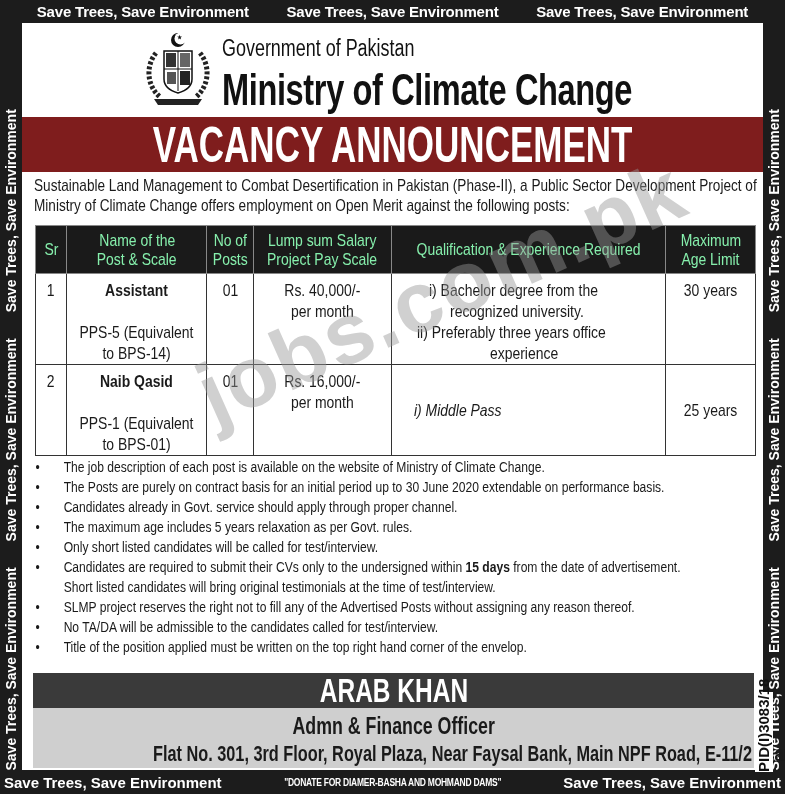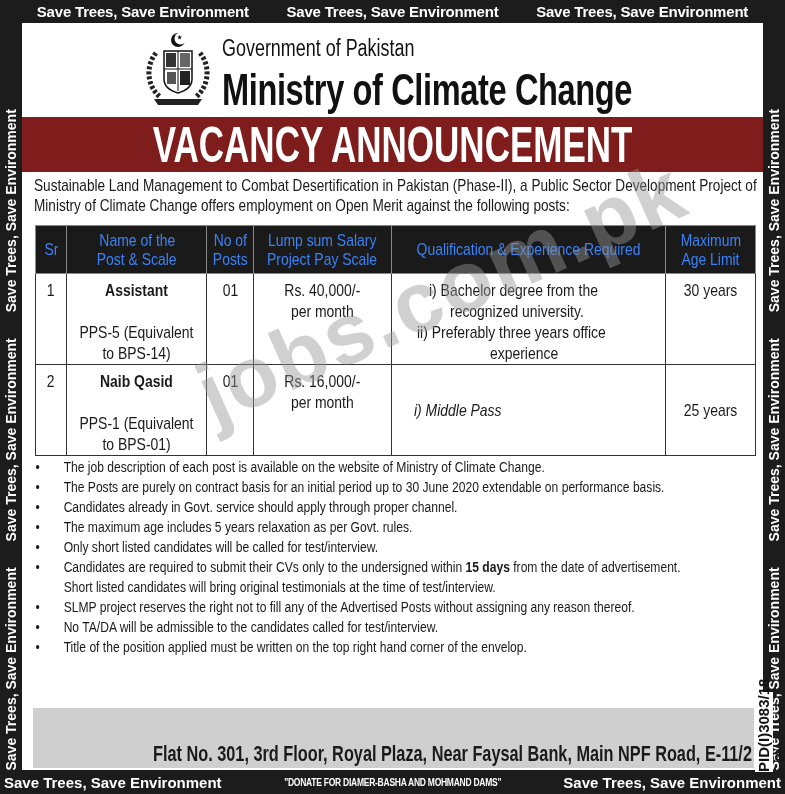--- a/index.html
+++ b/index.html
@@ -36,21 +36,21 @@
 
   
   .vacancy-band { position: absolute; left: 0; top: 94px; width: 741px; height: 55px; background: #7f1d1d; display: flex; align-items: center; justify-content: center; }
   .vacancy-band span { color: #fff; font-size: 50px; font-weight: bold; transform: scaleX(0.70); white-space: nowrap; letter-spacing: 0px; }
 
   .intro { position: absolute; left: 12px; top: 153px; width: 725px; font-size: 17px; line-height: 20px; transform: scaleX(0.80); transform-origin: left top; width: 905px; color: #1a1a1a; }
 
   
   .vac-table { position: absolute; left: 13px; top: 202px; width: 721px; border-collapse: collapse; font-size: 17px; }
   .vac-table th, .vac-table td { border: 1px solid #333; }
-  .vac-table thead th { background: #1a1a1a; color: #3b82f6; font-weight: normal; height: 48px; line-height: 19px; text-align: center; vertical-align: middle; border-color: #888; }
+  .vac-table thead th { background: #1a1a1a; color: #86efac; font-weight: normal; height: 48px; line-height: 19px; text-align: center; vertical-align: middle; border-color: #888; }
   .narrow { display: inline-block; transform: scaleX(0.82); white-space: nowrap; }
   .vac-table td { vertical-align: top; text-align: center; padding-top: 6px; line-height: 21px; height: 86px; }
   .vac-table tr.r2 td { height: 86px; }
   .vac-table td.qual { text-align: center; padding-left: 6px; }
   .vac-table td.qual.mid { vertical-align: middle; padding-top: 0; text-align: left; padding-left: 22px; font-style: italic; }
   .vac-table td.age { vertical-align: top; text-decoration: underline; }
   .vac-table tr.r2 td.age { vertical-align: middle; padding-top: 0; }
   .post-name { font-weight: bold; display: block; }
 
   .watermark { position: absolute; left: 160px; top: 330px; font-size: 86px; font-weight: bold; color: rgba(150,150,150,0.45); transform: rotate(-24deg); transform-origin: left top; white-space: nowrap; pointer-events: none; letter-spacing: 2px; }
@@ -204,21 +204,25 @@
     <li>Only short listed candidates will be called for test/interview.</li>
     <li>
       <span>Candidates are required to submit their CVs only to the undersigned within </span><b>15 days</b><span> from the date of advertisement.</span><br>
       <span>Short listed candidates will bring original testimonials at the time of test/interview.</span>
     </li>
     <li>SLMP project reserves the right not to fill any of the Advertised Posts without assigning any reason thereof.</li>
     <li>No TA/DA will be admissible to the candidates called for test/interview.</li>
     <li>Title of the position applied must be written on the top right hand corner of the envelop.</li>
   </ul>
 
+  <div class="sig-name">
+    <span>ARAB KHAN</span>
+  </div>
   <div class="sig-box">
+    <div class="sig-title"><span>Admn &amp; Finance Officer</span></div>
     <div class="sig-addr"><span>Flat No. 301, 3rd Floor, Royal Plaza, Near Faysal Bank, Main NPF Road, E-11/2 Islamabad</span></div>
   </div>
 </div>
 
 <div class="pid">PID(I)3083/18</div>
 
 <div class="bottom-bar">
   <span class="band-text bb-side">Save Trees, Save Environment</span>
   <span class="band-text bb-mid">"DONATE FOR DIAMER-BASHA AND MOHMAND DAMS"</span>
   <span class="band-text bb-side">Save Trees, Save Environment</span>

